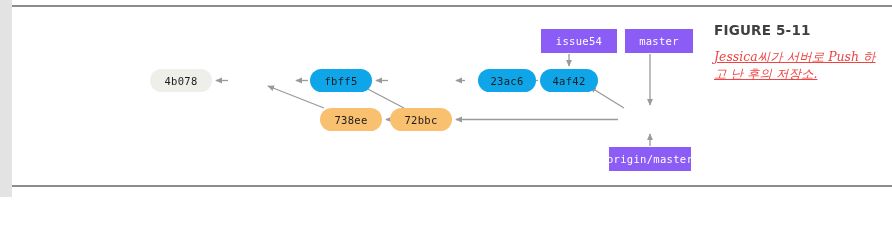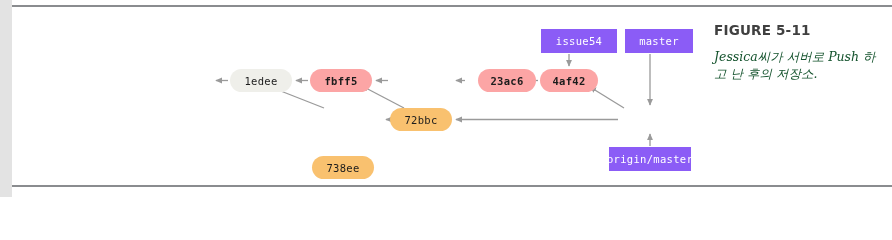--- a/index.html
+++ b/index.html
@@ -51,22 +51,23 @@
     letter-spacing: 0.2px;
     color: #404040;
     margin: 0 0 11px 0;
     white-space: nowrap;
   }
   #caption-body {
     font-family: "DejaVu Serif", serif;
     font-style: italic;
     font-size: 12.5px;
     line-height: 16.5px;
-    color: #14532d;
+    color: #ef4444;
     margin: 0;
+    text-decoration: underline;
   }
 
   
   #diagram {
     position: absolute;
     left: 12px;
     top: 7px;
     width: 690px;
     height: 178px;
   }
@@ -85,21 +86,21 @@
     font-family: "DejaVu Sans Mono", monospace;
     font-size: 10.5px;
     letter-spacing: 0.3px;
     color: #1c1c1c;
   }
   .commit {
     height: 23px;
     border-radius: 11.5px;
   }
   .commit.gray  { background: #efefea; }
-  .commit.green { background: #fca5a5; font-weight: bold; }
+  .commit.green { background: #0ea5e9; }
   .commit.amber { background: #f9c16f; }
 
   .ref {
     height: 24px;
     border-radius: 0;
     background: #8b5cf6;
     color: #ffffff;
   }
 </style>
 </head>
@@ -136,25 +137,25 @@
         <line x1="612" y1="101" x2="578" y2="80"></line>
 
         <line x1="606" y1="112.5" x2="444" y2="112.5"></line>
 
         <line x1="557" y1="47" x2="557" y2="59"></line>
         <line x1="638" y1="47" x2="638" y2="98"></line>
         <line x1="638" y1="139" x2="638" y2="127"></line>
       </g>
     </svg>
 
-    <div class="node commit gray" style="left:218px;top:62px;width:62px;">1edee</div>
+    <div class="node commit gray" style="left:138px;top:62px;width:62px;">4b078</div>
     <div class="node commit green" style="left:298px;top:62px;width:62px;">fbff5</div>
     <div class="node commit green" style="left:466px;top:62px;width:58px;">23ac6</div>
     <div class="node commit green" style="left:528px;top:62px;width:58px;">4af42</div>
-    <div class="node commit amber" style="left:300px;top:101px;width:62px;margin-top:48px;">738ee</div>
+    <div class="node commit amber" style="left:308px;top:101px;width:62px;">738ee</div>
     <div class="node commit amber" style="left:378px;top:101px;width:62px;">72bbc</div>
 
     <div class="node ref" style="left:529px;top:22px;width:76px;">issue54</div>
     <div class="node ref" style="left:597px;top:140px;width:82px;">origin/master</div>
     <div class="node ref" style="left:613px;top:22px;width:68px;">master</div>
   </div>
 
   <div id="caption">
     <div id="caption-title">FIGURE 5-11</div>
     <div id="caption-body">Jessica씨가 서버로 Push 하고 난 후의 저장소.</div>

